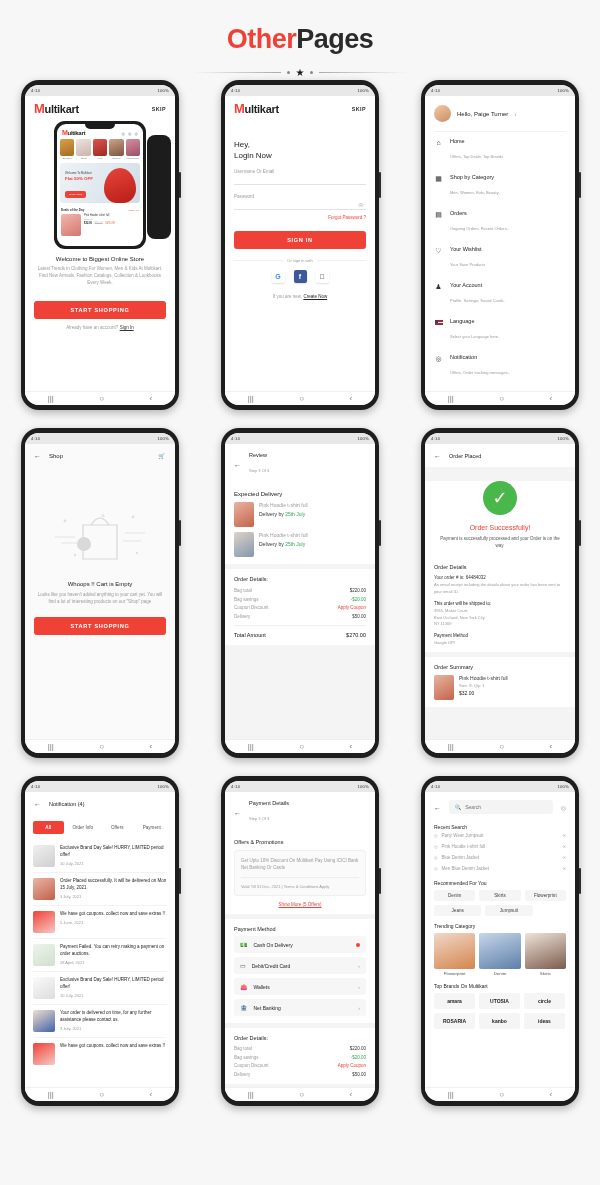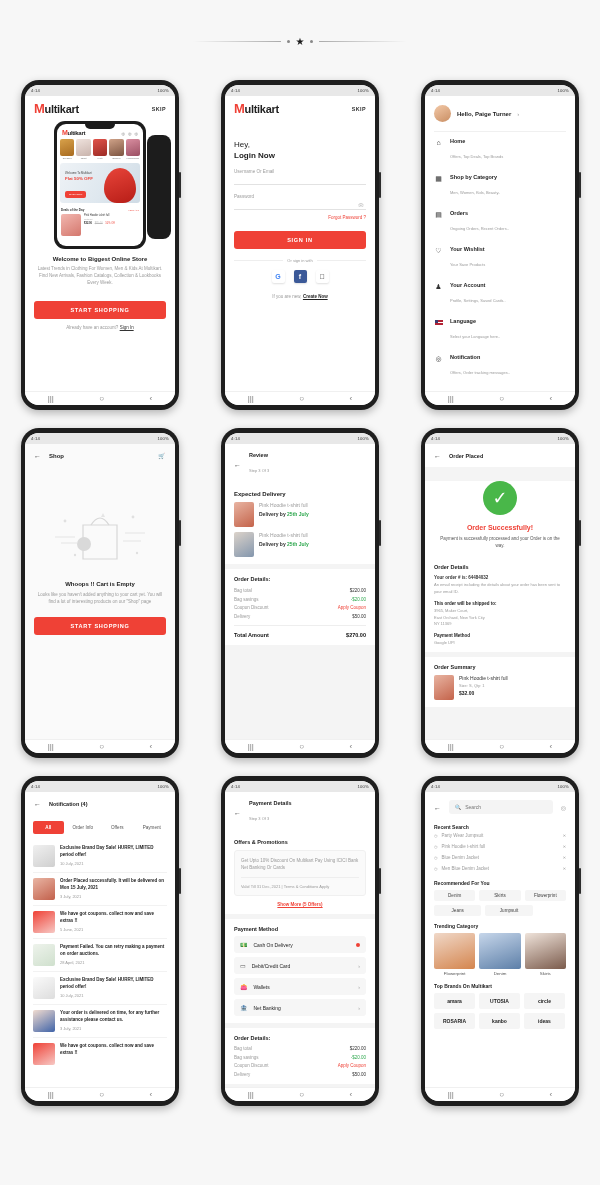--- a/index.html
+++ b/index.html
@@ -71,21 +71,21 @@
     font-size:5.6px; font-weight:bold; letter-spacing:.7px; padding:6px 0;
   }
   .muted { color:#9a9a9a; }
   .tiny { font-size:4px; }
   .t45 { font-size:4.5px; }
   .t5 { font-size:5px; }
   .t55 { font-size:5.5px; }
   .t6 { font-size:6px; }
   .t7 { font-size:7px; }
   .t8 { font-size:8px; }
-  .bold { font-weight:bold; }
+  .bold { font-weight:normal; }
   .red { color:#ef4136; }
   .green { color:#2fa84f; }
   .center { text-align:center; }
 
   
   .s1-top { padding:7px 9px 0 9px; }
   .mock-wrap { position:relative; height:128px; margin-top:6px; display:flex; justify-content:center; }
   .mock-phone {
     width:92px; height:128px; background:#1c1c1c; border-radius:11px; padding:3px;
     position:relative; z-index:2;
@@ -171,20 +171,23 @@
   .tcat .ti { height:36px;border-radius:2px; }
   .tcat .tl { font-size:4.4px;color:#555;text-align:center;margin-top:2px; }
   .brands { display:flex;flex-wrap:wrap;gap:4px;padding:0 9px; }
   .brand { width:calc(33.33% - 3px); background:#f5f5f5;border-radius:2px;padding:5px 0;
      text-align:center;font-size:5px;font-weight:bold;color:#222; }
 </style>
 </head>
 <body>
 
 <div class="page-header">
+  <div class="page-title">
+    <span class="hl">Other</span><span class="dk">Pages</span>
+  </div>
   <div class="title-rule">
     <span class="ln"></span>
     <span class="dot"></span>
     <span class="star">★</span>
     <span class="dot"></span>
     <span class="ln r"></span>
   </div>
 </div>
 
 <div class="grid">

